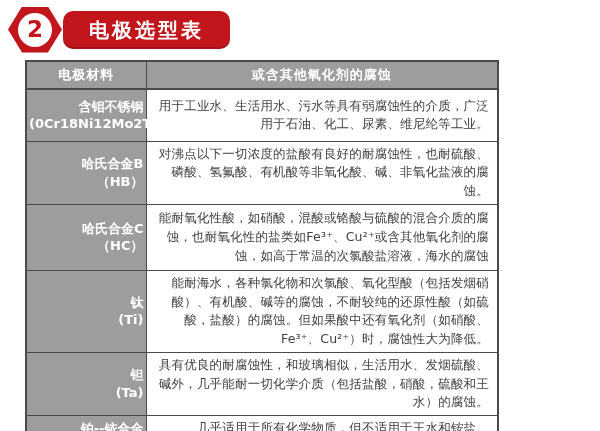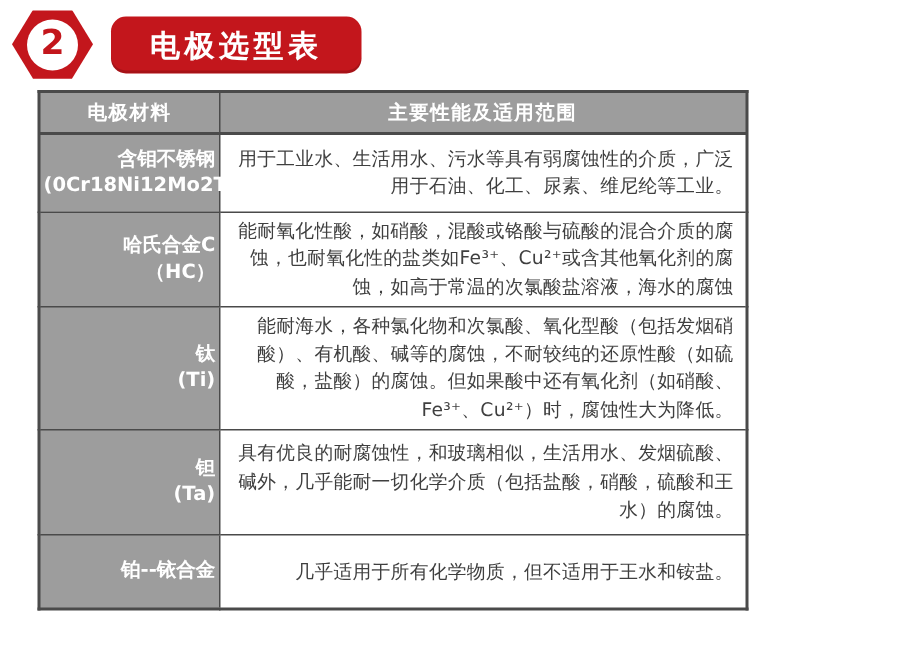--- a/index.html
+++ b/index.html
@@ -14,21 +14,21 @@
   .page{width:600px;height:431px;background:#fff;}
 
   
   .header{display:flex;align-items:center;padding:7px 0 0 8px;height:52px;}
   .hex{width:54px;height:46px;background:var(--accent);
     clip-path:polygon(0 50%,26% 0,74% 0,100% 50%,74% 100%,26% 100%);
     display:flex;align-items:center;justify-content:center;flex:0 0 auto;z-index:2;}
   .hex-inner{width:34px;height:34px;background:#ffffff;border-radius:50%;
     display:flex;align-items:center;justify-content:center;}
   .hex-inner span{color:var(--accent);font-size:23px;font-weight:bold;line-height:1;}
-  .title-pill{height:38px;min-width:148px;margin-left:12px;background:var(--accent);
+  .title-pill{height:38px;min-width:148px;margin-left:1px;background:var(--accent);
     border-radius:10px;display:flex;align-items:center;justify-content:flex-start;
     padding:0 26px;box-shadow:inset 0 -2px 0 rgba(0,0,0,0.15);}
   .title-pill span{color:#ffffff;font-size:20px;font-weight:bold;letter-spacing:3px;line-height:1;}
 
   
   table{border-collapse:collapse;margin:8px 22px 0 25px;width:474px;
     border:2px solid var(--border);table-layout:fixed;}
   col.c1{width:120px;}
   th,td{border:1px solid var(--border);}
   thead th{background:var(--header-bg);color:#ffffff;font-size:13px;font-weight:bold;
@@ -65,30 +65,37 @@
   </div>
 
   <table>
     <colgroup>
         <col class="c1">
         <col class="c2">
       </colgroup>
     <thead>
       <tr>
         <th>电极材料</th>
-        <th>主要性能及适用范围</th>
+        <th>或含其他氧化剂的腐蚀</th>
       </tr>
     </thead>
     <tbody id="table-rows">
         <tr>
           <td class="mat">
             <div>含钼不锈钢</div>
             <div class="code">(0Cr18Ni12Mo2Ti)</div>
           </td>
           <td class="desc">用于工业水、生活用水、污水等具有弱腐蚀性的介质，广泛用于石油、化工、尿素、维尼纶等工业。</td>
+        </tr>
+        <tr>
+          <td class="mat">
+            <div>哈氏合金B</div>
+            <div class="code">（HB）</div>
+          </td>
+          <td class="desc">对沸点以下一切浓度的盐酸有良好的耐腐蚀性，也耐硫酸、磷酸、氢氟酸、有机酸等非氧化酸、碱、非氧化盐液的腐蚀。</td>
         </tr>
         <tr>
           <td class="mat">
             <div>哈氏合金C</div>
             <div class="code">（HC）</div>
           </td>
           <td class="desc">能耐氧化性酸，如硝酸，混酸或铬酸与硫酸的混合介质的腐蚀，也耐氧化性的盐类如Fe³⁺、Cu²⁺或含其他氧化剂的腐蚀，如高于常温的次氯酸盐溶液，海水的腐蚀</td>
         </tr>
         <tr>
           <td class="mat">

